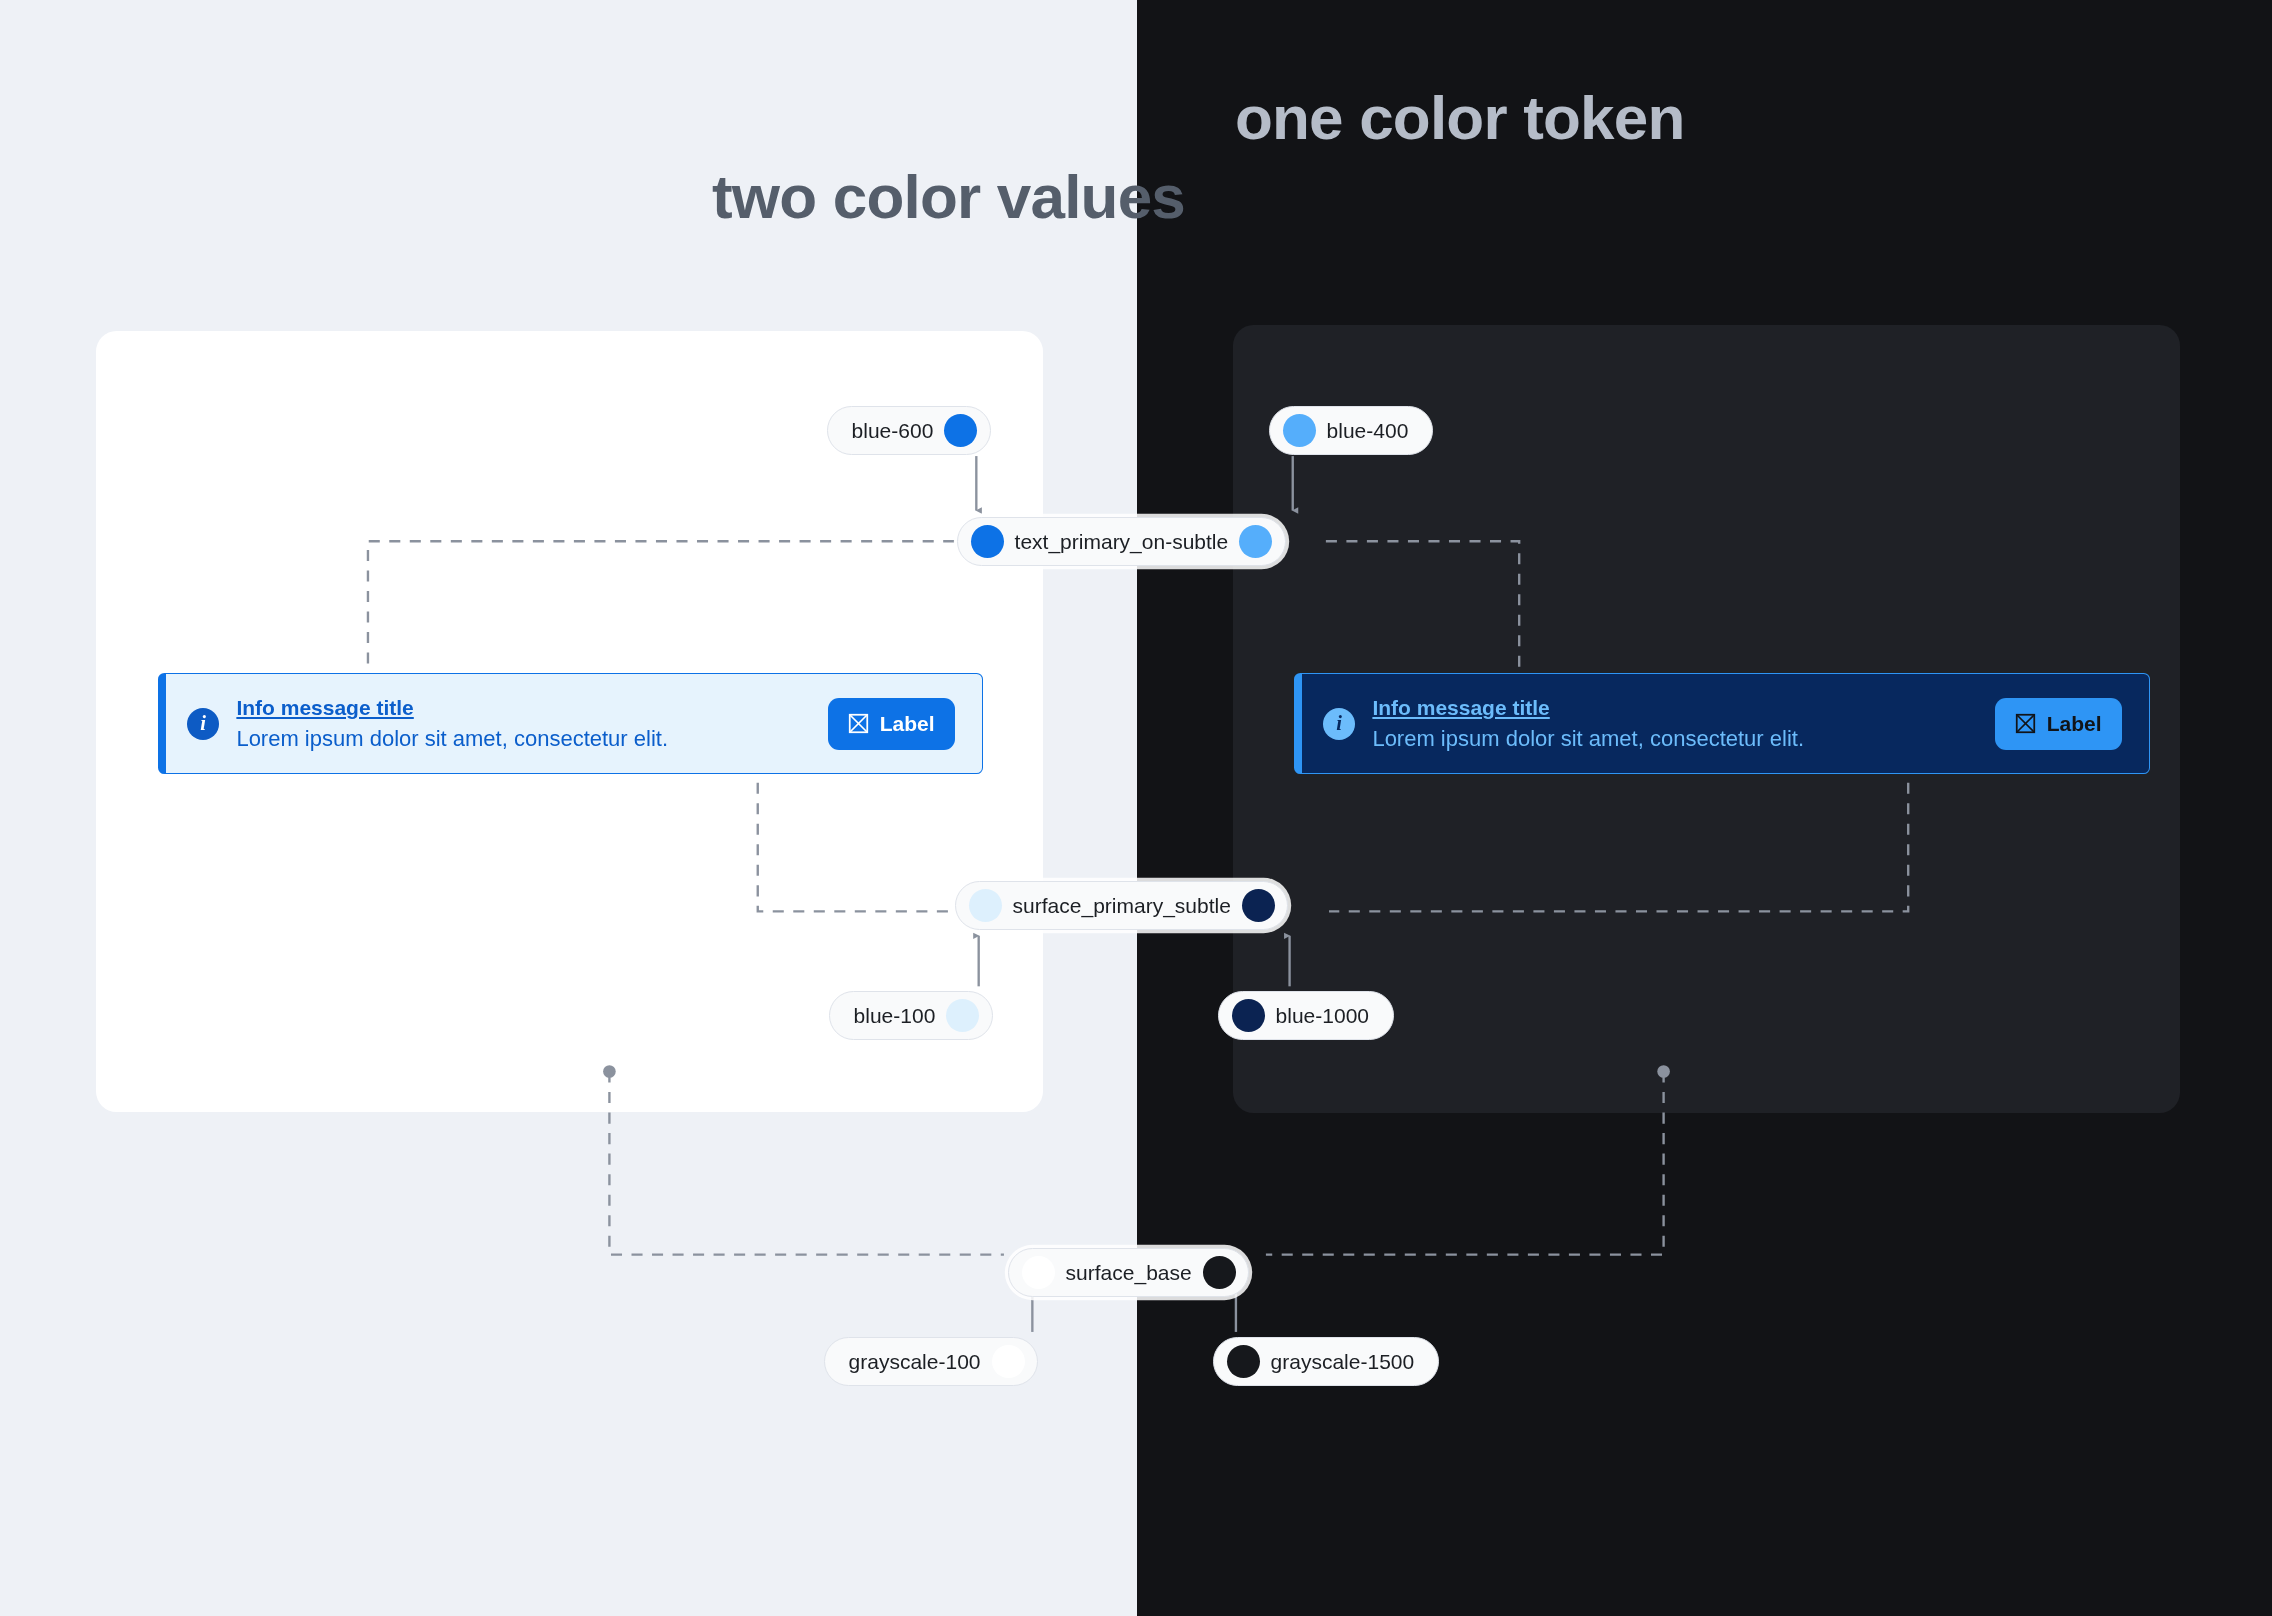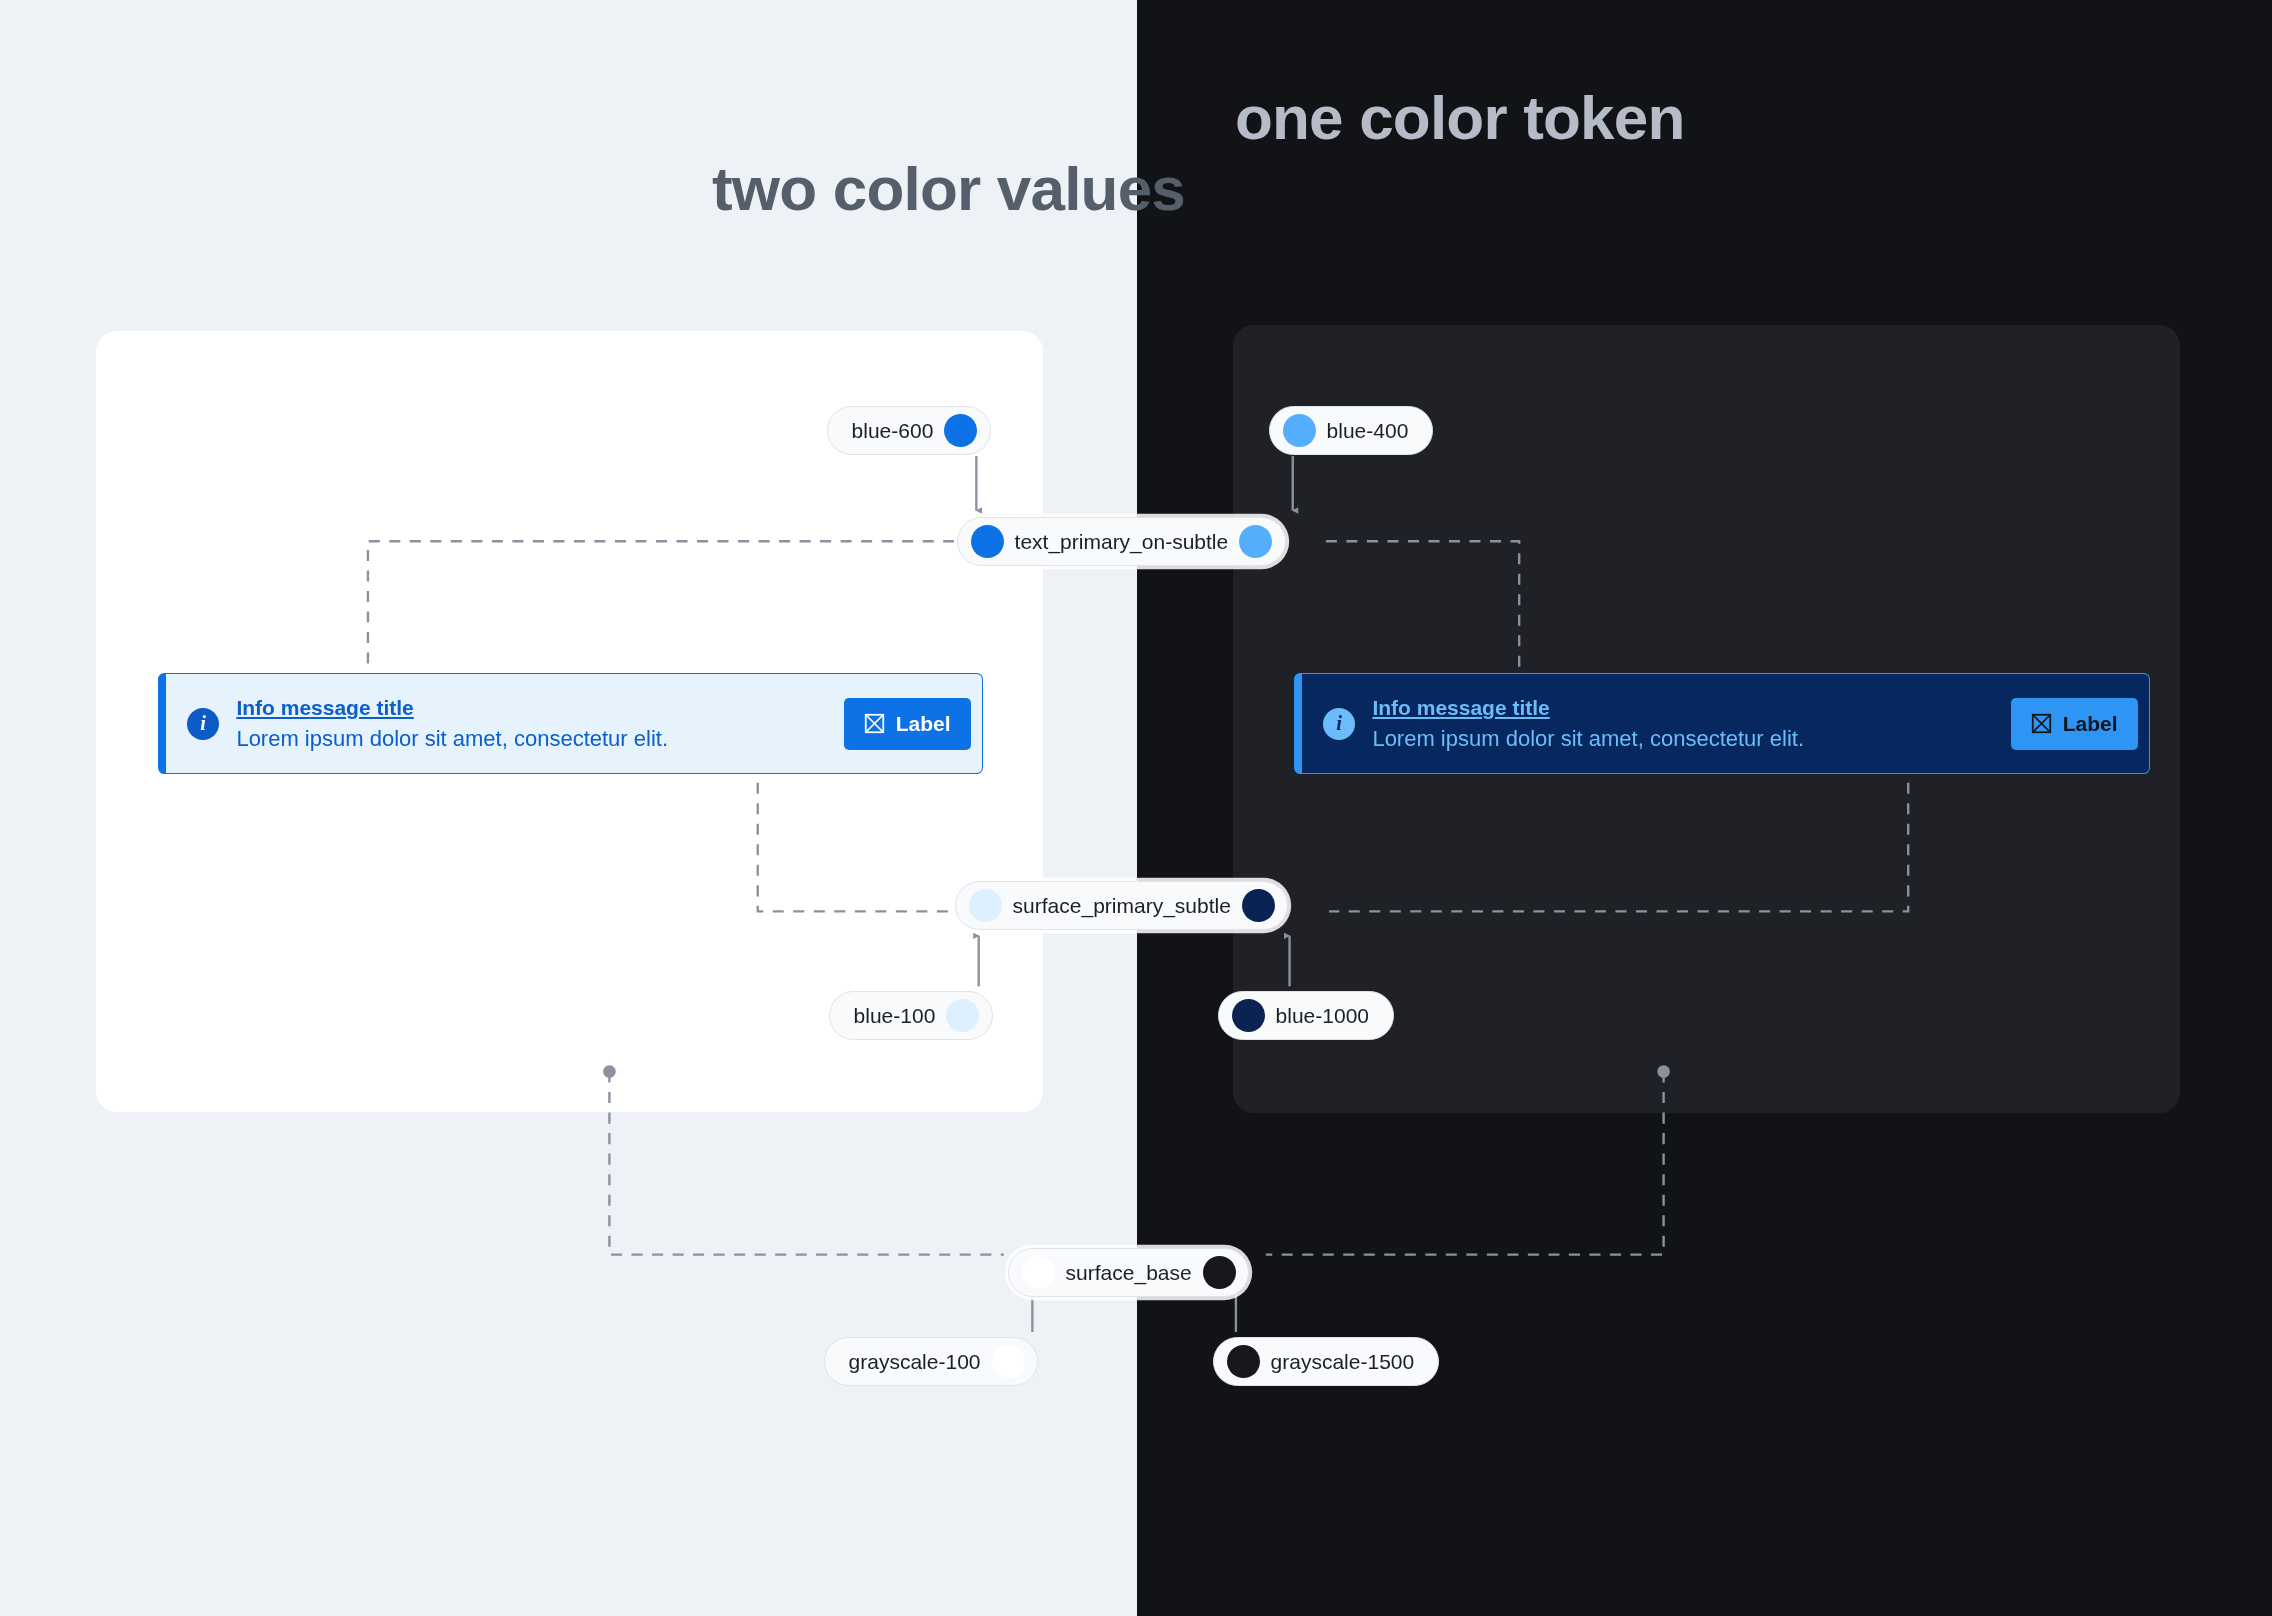--- a/index.html
+++ b/index.html
@@ -60,20 +60,21 @@
   .headline-right {
     width: 935px;
     text-align: left;
     padding-left: 43px;
     box-sizing: border-box;
     font-size: 62px;
     font-weight: 700;
     letter-spacing: -0.8px;
     color: #555e6b;
     white-space: nowrap;
+    margin-top: 8px;
   }
 
   
   .panel {
     position: absolute;
     border-radius: 20.5px;
   }
   .panel-light {
     left: 96px;
     top: 331px;
@@ -155,25 +156,25 @@
   .alert-desc {
     font-size: 22px;
     font-weight: 400;
     line-height: 1.25;
   }
   .alert-light .alert-title, .alert-light .alert-desc { color: #0b5ecb; }
   .alert-dark  .alert-title, .alert-dark  .alert-desc { color: #6cbcfb; }
 
   .alert-btn {
     flex: 0 0 auto;
-    margin-right: 11px;
+    margin-right: 27px;
     height: 52px;
     padding: 0 20.5px;
     border: none;
-    border-radius: 5px;
+    border-radius: 11px;
     display: flex;
     align-items: center;
     gap: 10.3px;
     font-size: 21px;
     font-weight: 700;
     font-family: "Liberation Sans", sans-serif;
     cursor: pointer;
   }
   .btn-light { background: #0d72e6; color: #ffffff; }
   .btn-dark  { background: #2e95f5; color: #111418; }

